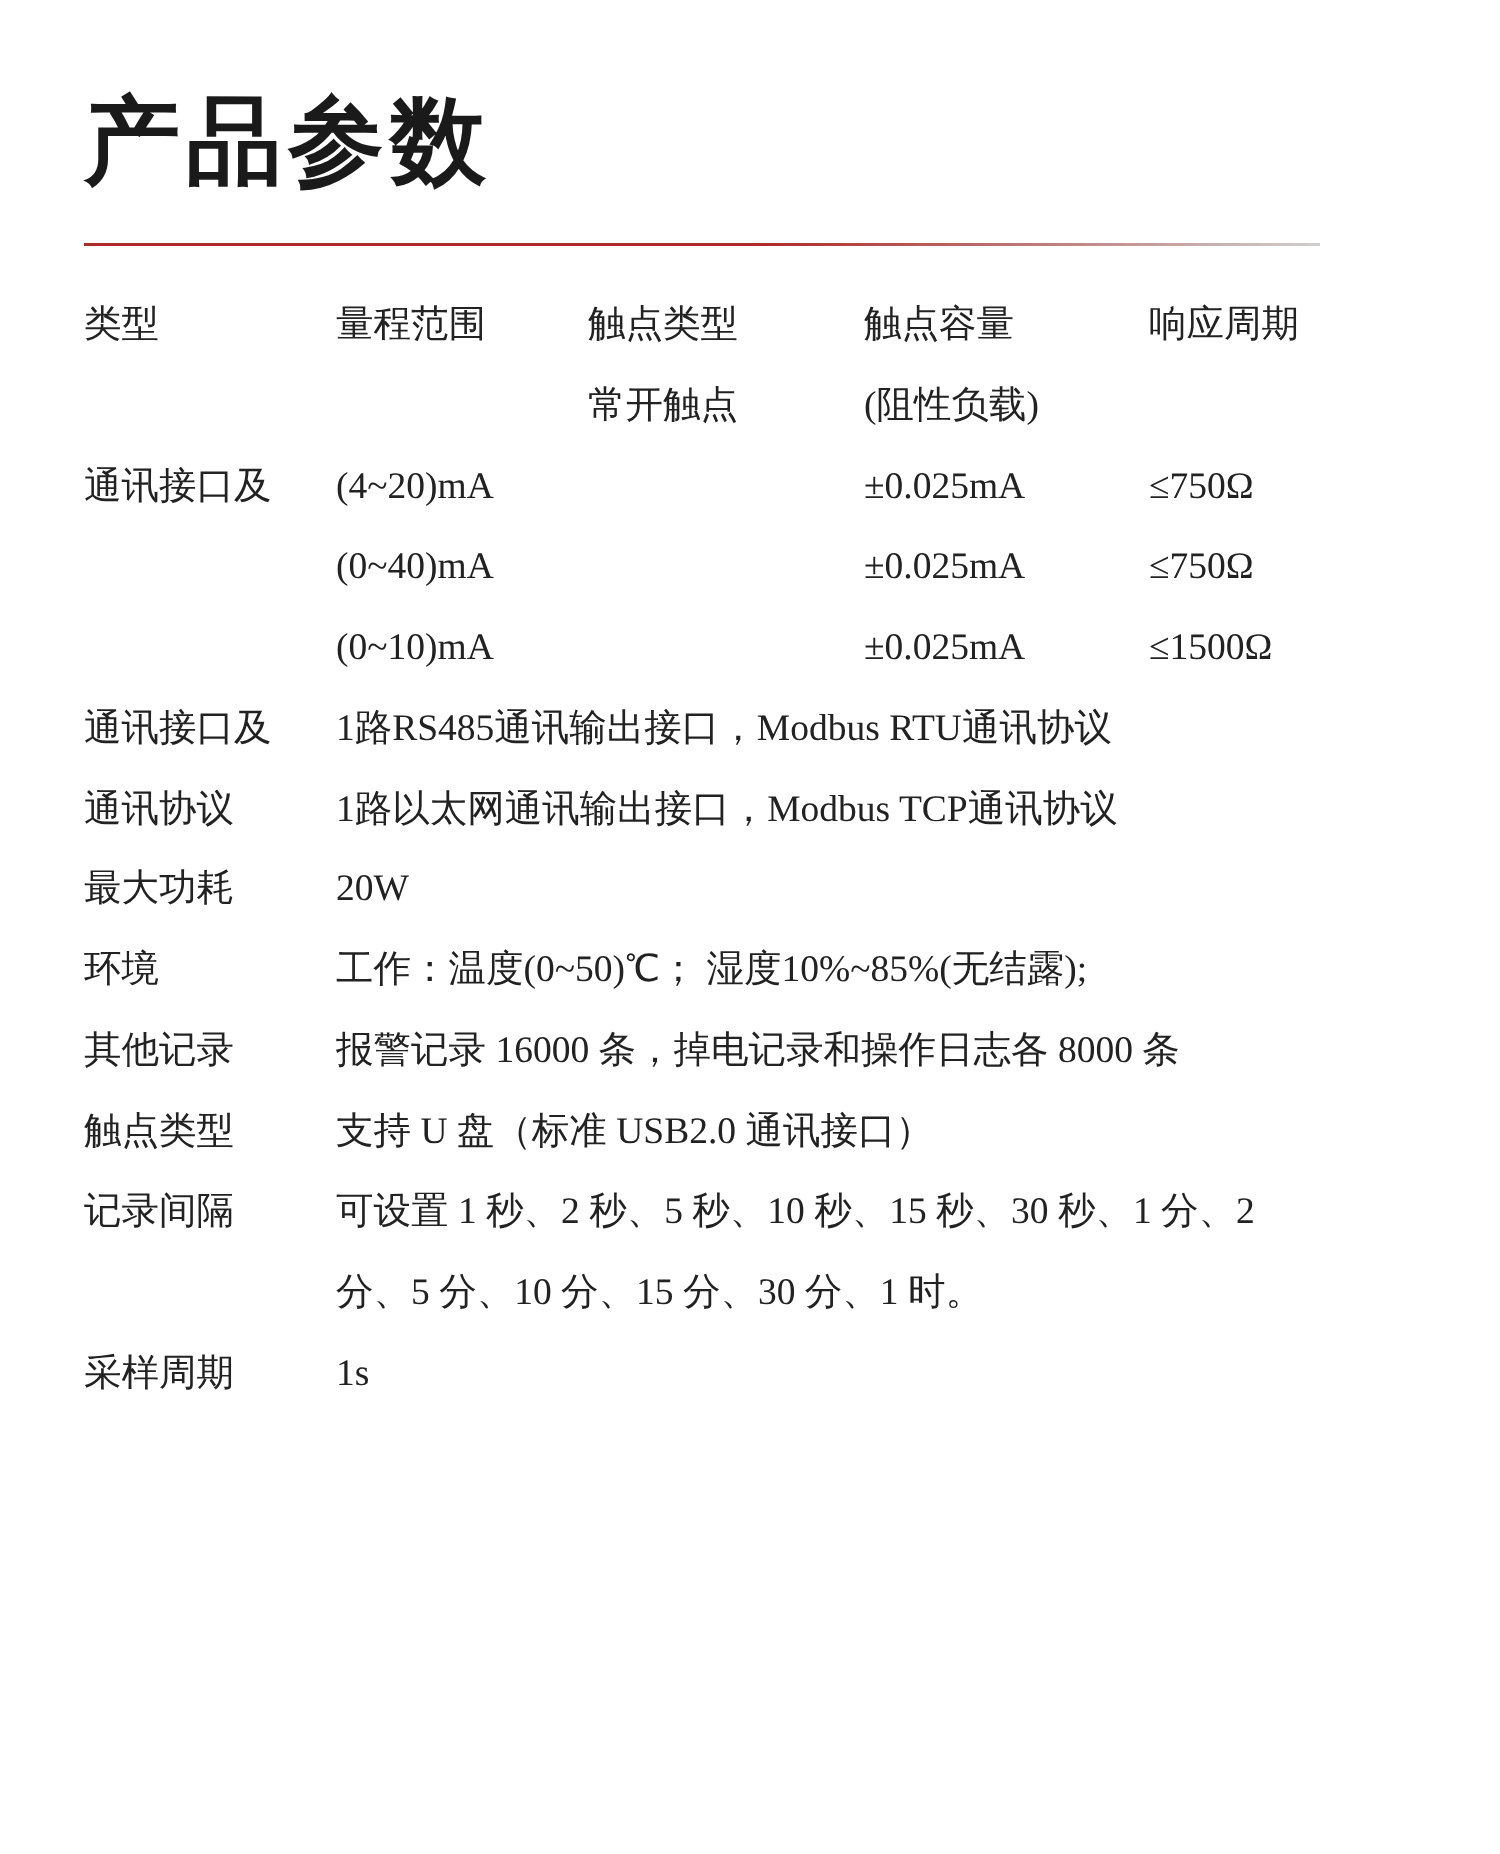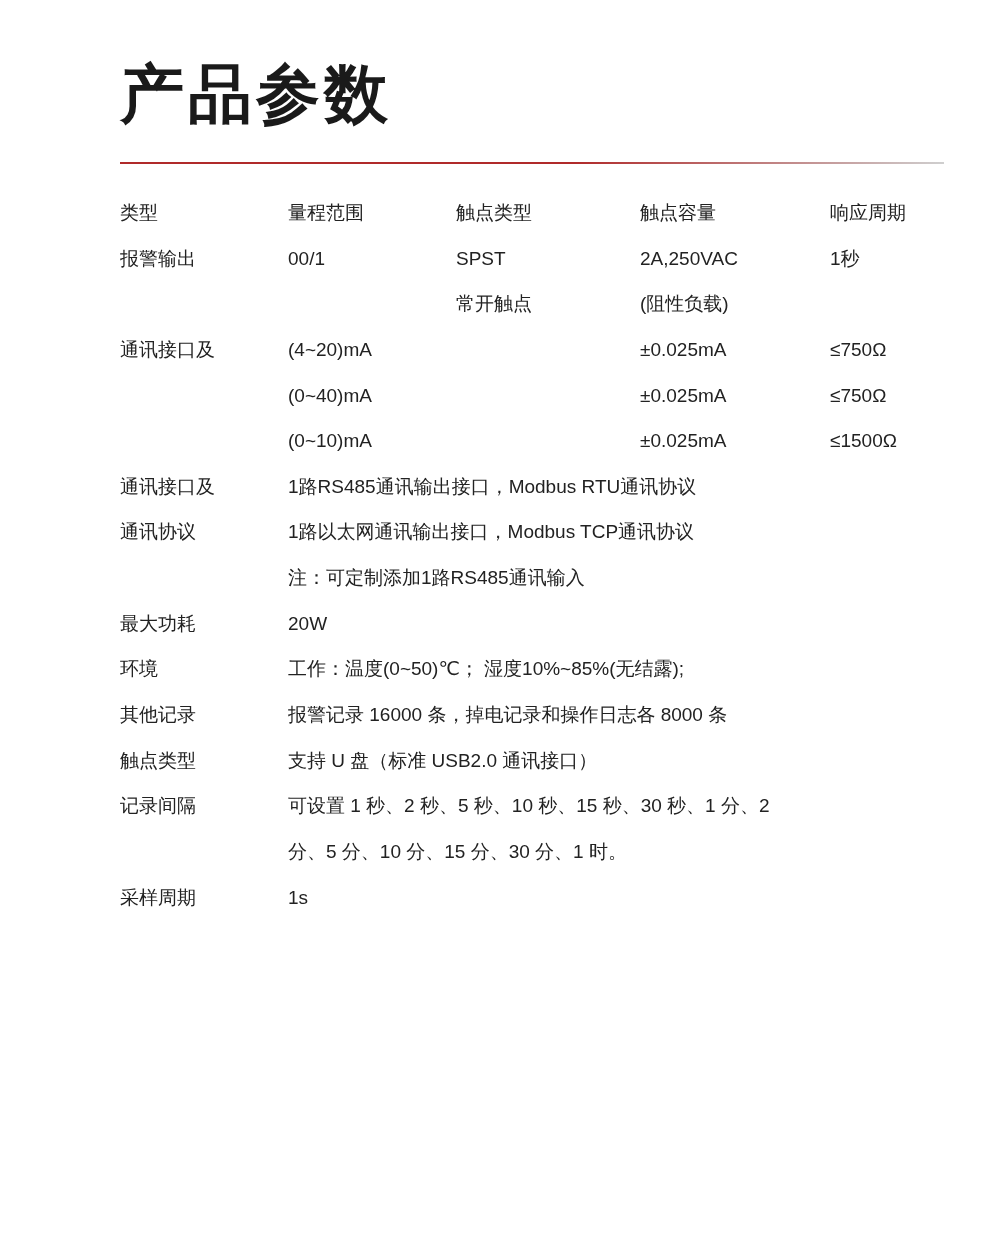--- a/index.html
+++ b/index.html
@@ -12,21 +12,21 @@
     height: 1236px;
     font-family: "Liberation Sans", "DejaVu Sans", sans-serif;
     color: #222222;
     position: relative;
     overflow: hidden;
   }
   .page {
     width: 1000px;
     height: 1236px;
     box-sizing: border-box;
-    padding: 40px 80px 0 120px;
+    padding: 40px 80px 0 56px;
     position: relative;
   }
   .title {
     font-size: 64px;
     font-weight: 700;
     letter-spacing: 4px;
     color: #1a1a1a;
     line-height: 1.25;
     margin: 14px 0 0 0;
     font-family: "Liberation Sans", "DejaVu Sans", sans-serif;
@@ -38,25 +38,26 @@
     background: linear-gradient(to right, #b02a2a 0%, #b02a2a 55%, #cfcfcf 100%);
   }
   table.spec {
     margin-top: 26px;
     border-collapse: collapse;
     width: 824px;
     table-layout: fixed;
   }
   table.spec td {
     vertical-align: top;
-    font-size: 19px;
+    font-size: 25px;
     line-height: 1.35;
     padding: 10px 4px 10px 0;
     color: #222222;
     white-space: nowrap;
+    font-family: Liberation Serif, serif;
   }
   .col-label { width: 168px; }
   .col-a     { width: 168px; }
   .col-b     { width: 184px; }
   .col-c     { width: 190px; }
   .col-d     { width: 120px; }
 
   td.label { padding-right: 8px; }
   td.span4 { white-space: nowrap; }
 </style>
@@ -79,27 +80,20 @@
     <tbody>
 
       <tr>
         <td class="label">类型</td>
         <td>量程范围</td>
         <td>触点类型</td>
         <td>触点容量</td>
         <td>响应周期</td>
       </tr>
 
-      <tr>
-        <td class="label">报警输出</td>
-        <td>00/1</td>
-        <td>SPST</td>
-        <td>2A,250VAC</td>
-        <td>1秒</td>
-      </tr>
       <tr>
         <td class="label"></td>
         <td></td>
         <td>常开触点</td>
         <td>(阻性负载)</td>
         <td></td>
       </tr>
 
       <tr>
         <td class="label">通讯接口及</td>
@@ -125,24 +119,20 @@
 
       <tr>
         <td class="label">通讯接口及</td>
         <td class="span4" colspan="4">1路RS485通讯输出接口，Modbus RTU通讯协议</td>
       </tr>
       <tr>
         <td class="label">通讯协议</td>
         <td class="span4" colspan="4">1路以太网通讯输出接口，Modbus TCP通讯协议</td>
       </tr>
       <tr>
-        <td class="label"></td>
-        <td class="span4" colspan="4">注：可定制添加1路RS485通讯输入</td>
-      </tr>
-      <tr>
         <td class="label">最大功耗</td>
         <td class="span4" colspan="4">20W</td>
       </tr>
       <tr>
         <td class="label">环境</td>
         <td class="span4" colspan="4">工作：温度(0~50)℃；  湿度10%~85%(无结露);</td>
       </tr>
       <tr>
         <td class="label">其他记录</td>
         <td class="span4" colspan="4">报警记录 16000 条，掉电记录和操作日志各 8000 条</td>

